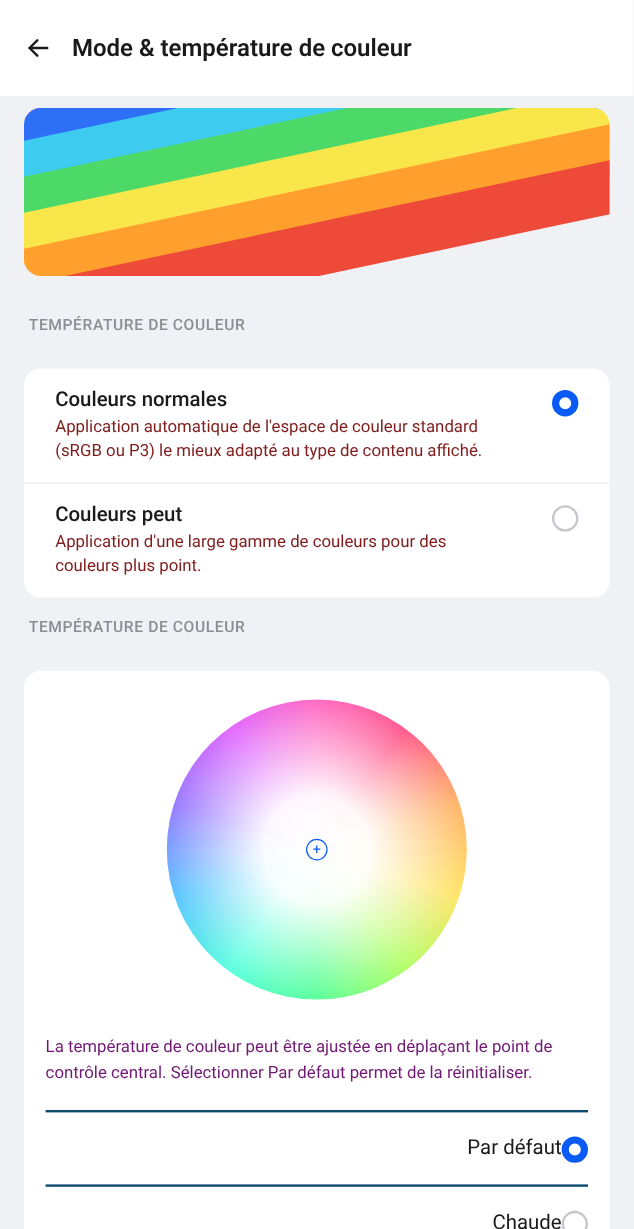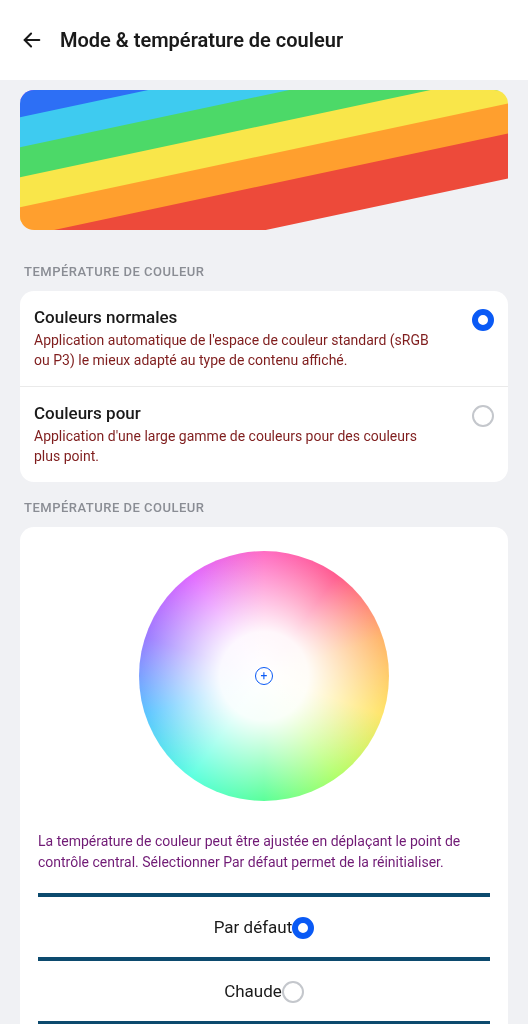--- a/index.html
+++ b/index.html
@@ -45,35 +45,35 @@
       left: -20px;
     }
     .s1 { background: #d94bff; top: -30px; }
     .s2 { background: #2d6ff5; top: 0px; }
     .s3 { background: #3ecbf0; top: 32px; }
     .s4 { background: #4cd968; top: 62px; }
     .s5 { background: #f9e64a; top: 92px; }
     .s6 { background: #ff9f2e; top: 122px; }
     .s7 { background: #ed4a3a; top: 152px; }
     .section-label {
-      padding: 18px 24px 12px;
+      padding: 18px 24px 28px;
       font-size: 13px;
       color: #8a8d94;
       letter-spacing: 0.5px;
       text-transform: uppercase;
       font-weight: 500;
     }
     .card {
       background: #fff;
       border-radius: 14px;
       margin: 0 20px;
       overflow: hidden;
     }
     .option {
-      padding: 16px 14px;
+      padding: 16px 26px;
       display: flex;
       align-items: flex-start;
       justify-content: space-between;
       gap: 32px;
     }
     .option + .option {
       border-top: 1px solid #eaeaea;
     }
     .option-text {
       flex: 1;
@@ -149,22 +149,22 @@
     .picker-desc {
       font-size: 14px;
       color: #701a75;
       line-height: 1.5;
       margin-bottom: 20px;
     }
     .temp-option {
       padding: 18px 0;
       display: flex;
       align-items: center;
-      justify-content: center;
-      border-top: 4px solid #0c4a6e;
+      justify-content: flex-end;
+      border-top: 2px solid #0c4a6e;
     }
     .temp-label {
       font-size: 17px;
       color: #1a1a1a;
     }
   </style>
 </head>
 <body>
 
 <div class="header">
@@ -192,21 +192,21 @@
 <div class="card">
   <div class="option">
     <div class="option-text">
       <div class="option-title">Couleurs normales</div>
       <div class="option-desc">Application automatique de l'espace de couleur standard (sRGB ou P3) le mieux adapté au type de contenu affiché.</div>
     </div>
     <div class="radio selected"></div>
   </div>
   <div class="option">
     <div class="option-text">
-      <div class="option-title">Couleurs pour</div>
+      <div class="option-title">Couleurs peut</div>
       <div class="option-desc">Application d'une large gamme de couleurs pour des couleurs plus point.</div>
     </div>
     <div class="radio"></div>
   </div>
 </div>
 
 <div class="section-label">TEMPÉRATURE DE COULEUR</div>
 
 <div class="color-picker-card">
   <div class="color-wheel">

